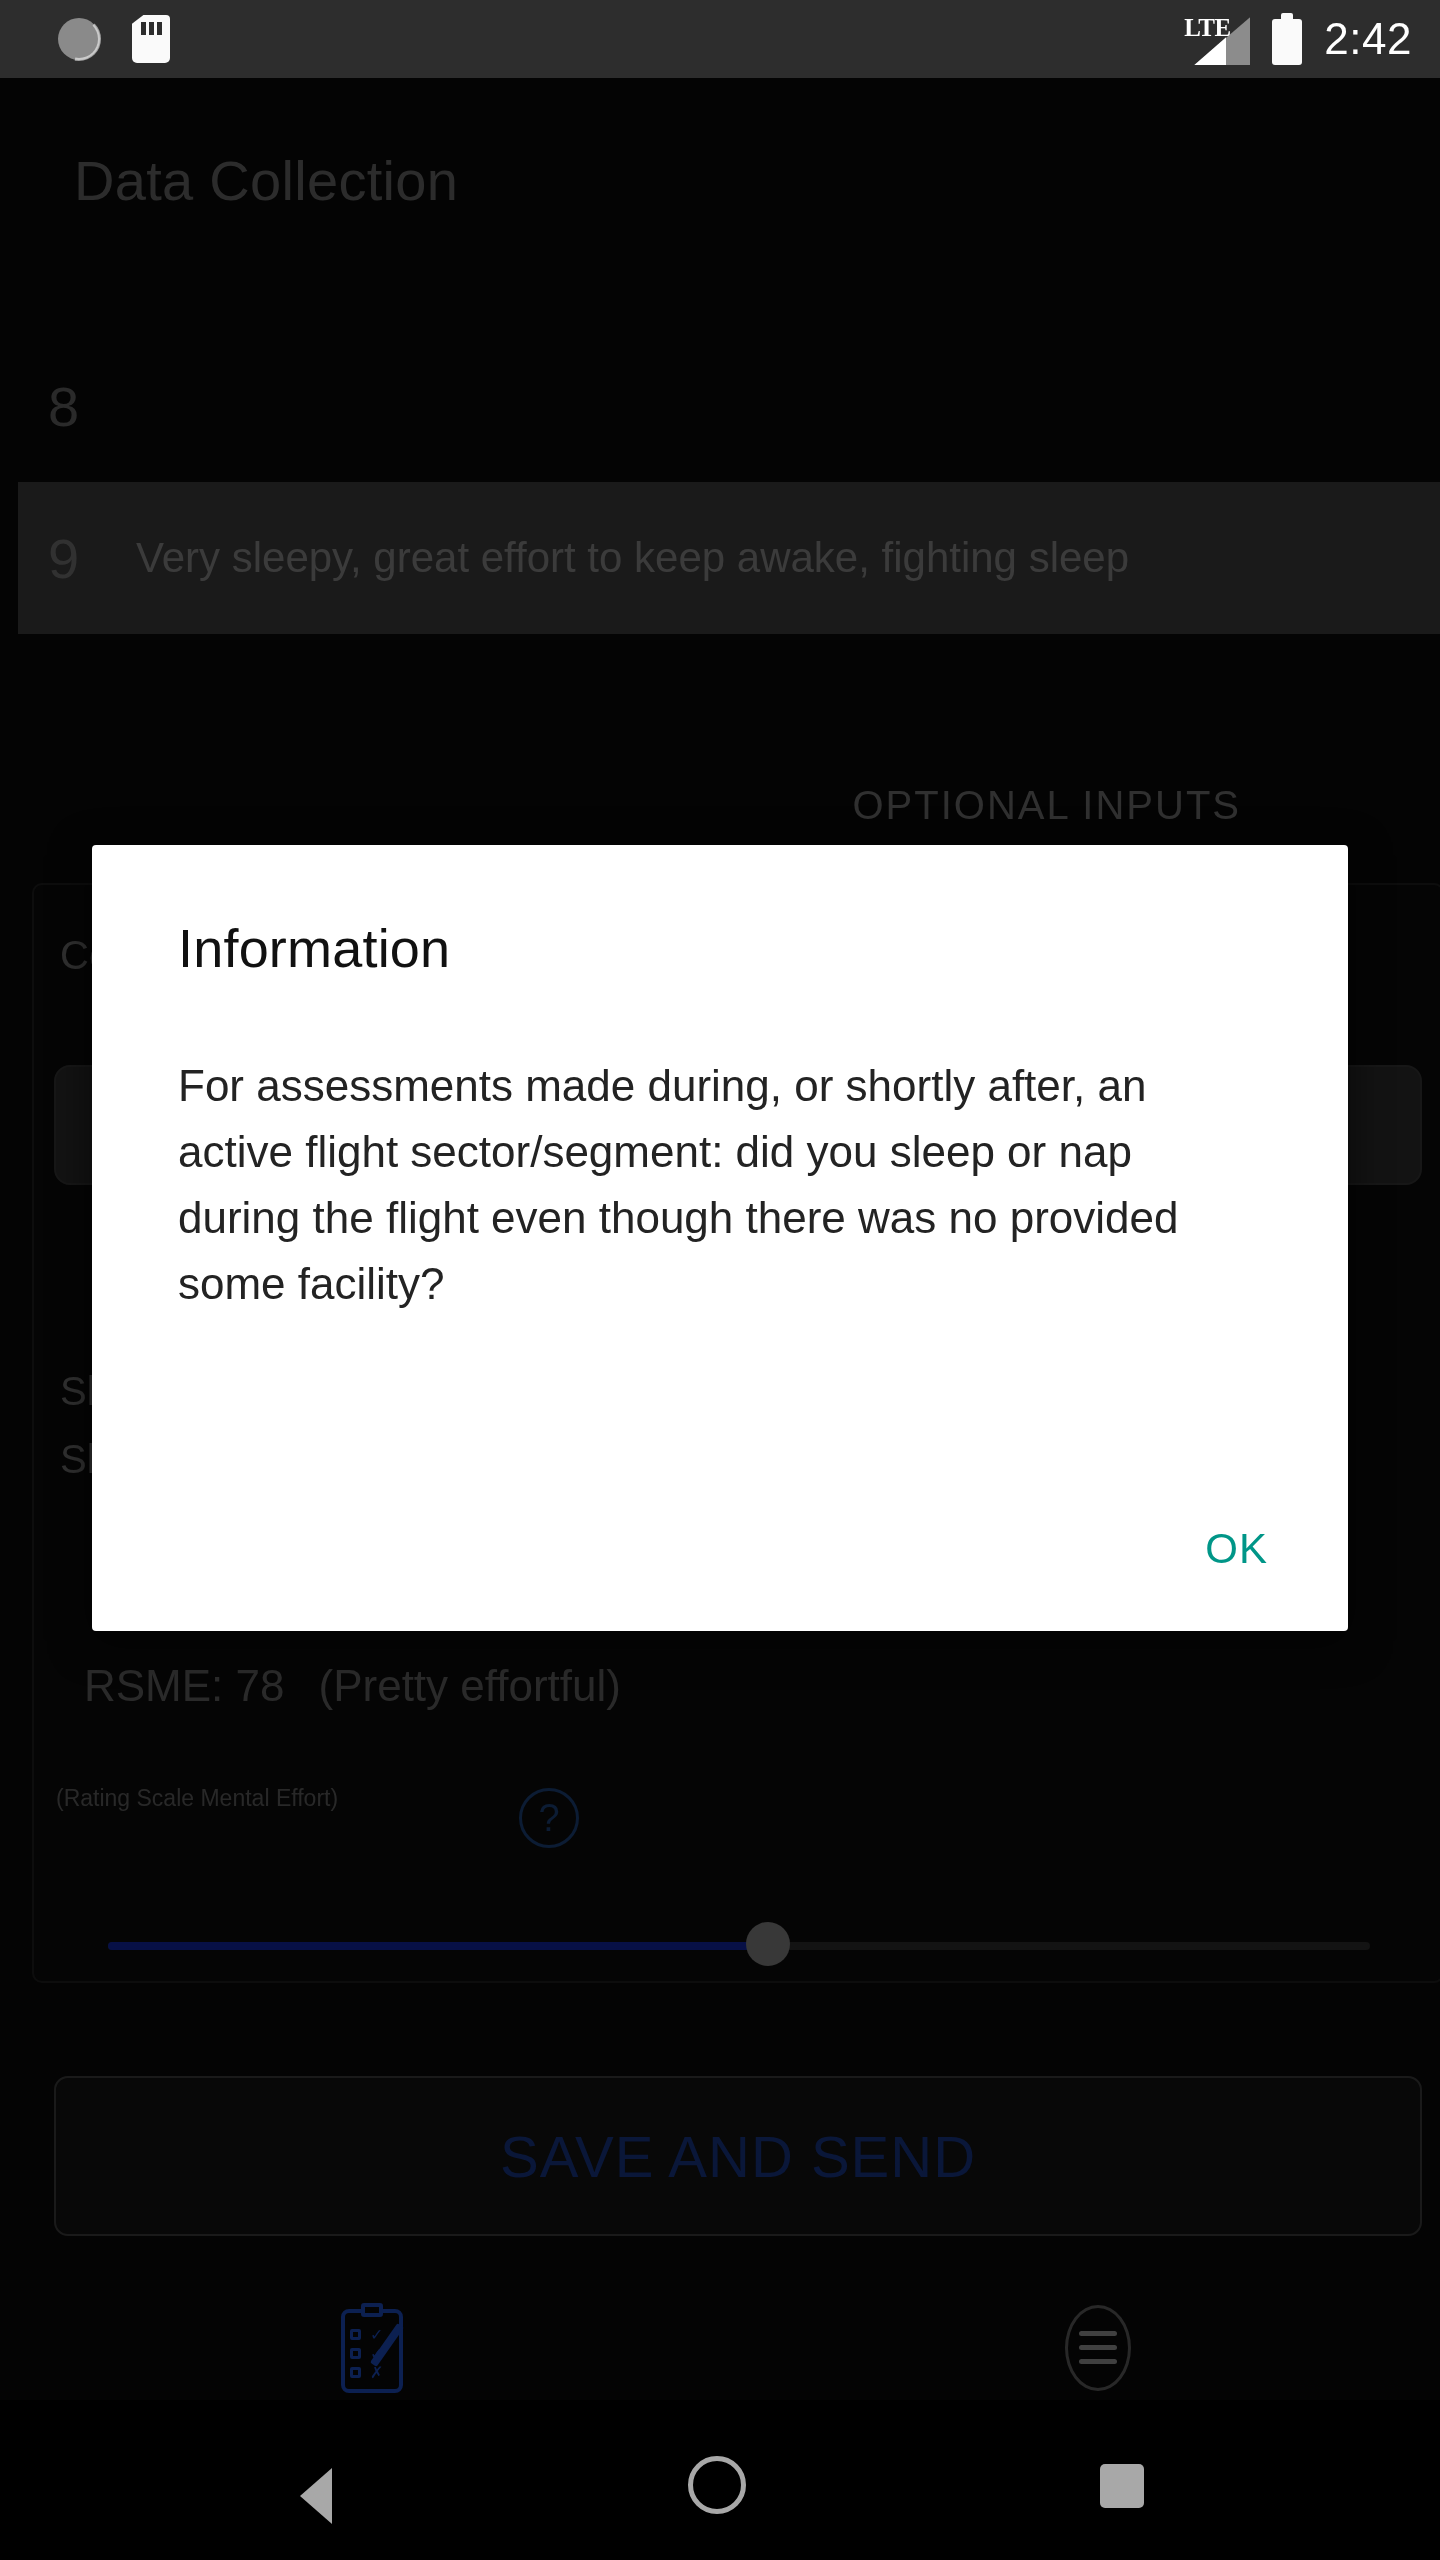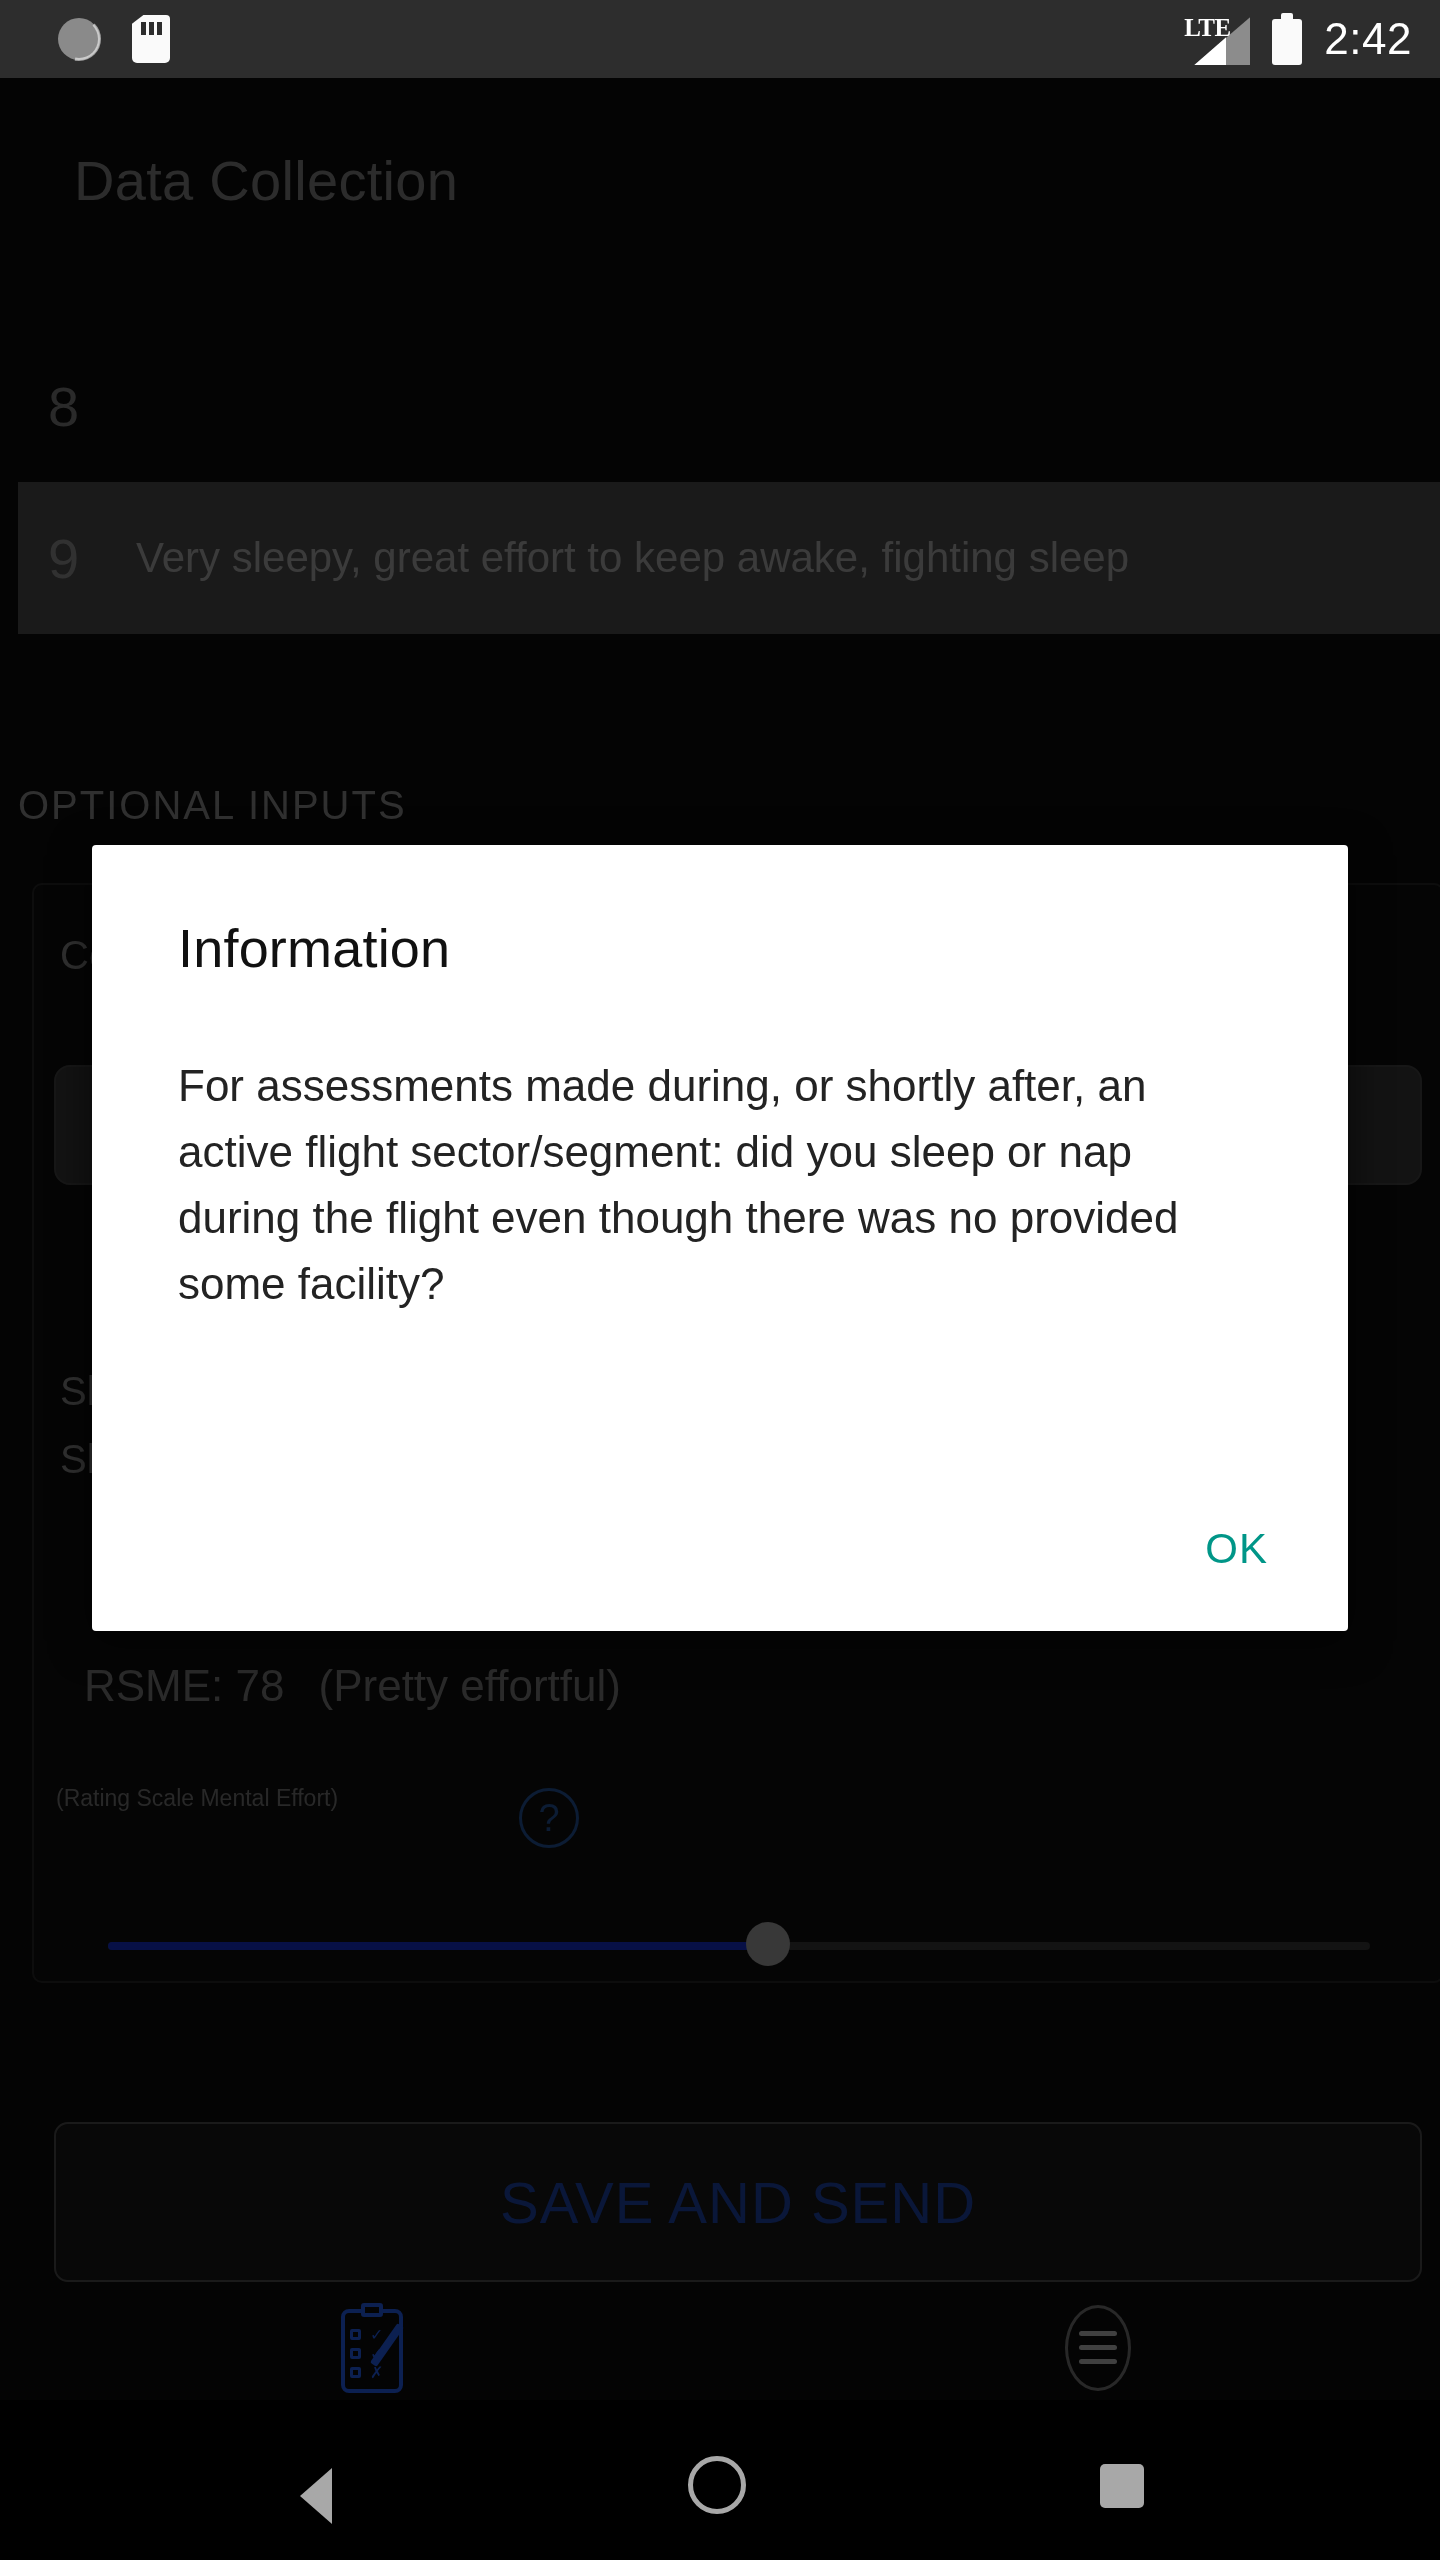--- a/index.html
+++ b/index.html
@@ -186,21 +186,21 @@
     font-size: 42px;
     color: #767676;
     white-space: nowrap;
   }
   .scale-row.r9 .scale-txt { color: #838383; }
 
   .section-label {
     position: absolute;
     left: 0; top: 705px;
     width: 1223px;
-    text-align: left;
+    text-align: right;
     font-size: 40px;
     letter-spacing: 2px;
     color: #6a6a6a;
   }
 
   .card {
     position: absolute;
     left: 14px; top: 805px;
     width: 1412px;
     height: 1100px;
@@ -296,21 +296,20 @@
     border: 2px solid #3b3b3b;
     border-radius: 14px;
     box-sizing: border-box;
     background: #121212;
     display: flex;
     align-items: center;
     justify-content: center;
     font-size: 58px;
     color: #17337e;
     letter-spacing: 1px;
-    margin-top: 46px;
   }
 
   
   .tabbar {
     position: absolute;
     left: 0; top: 2196px;
     width: 1440px;
     height: 204px;
     display: flex;
   }

